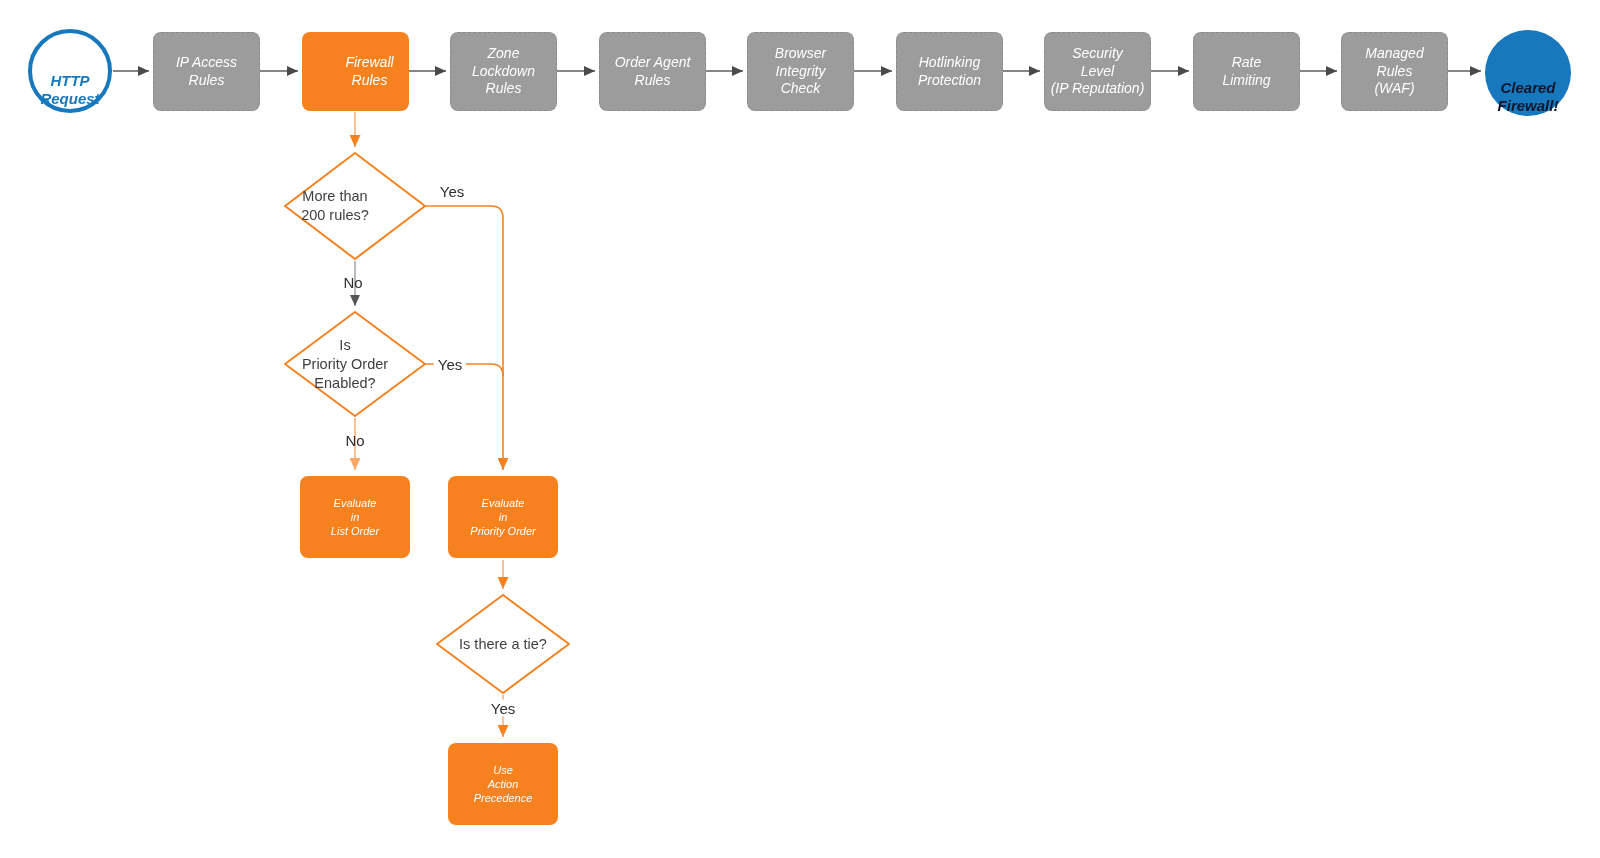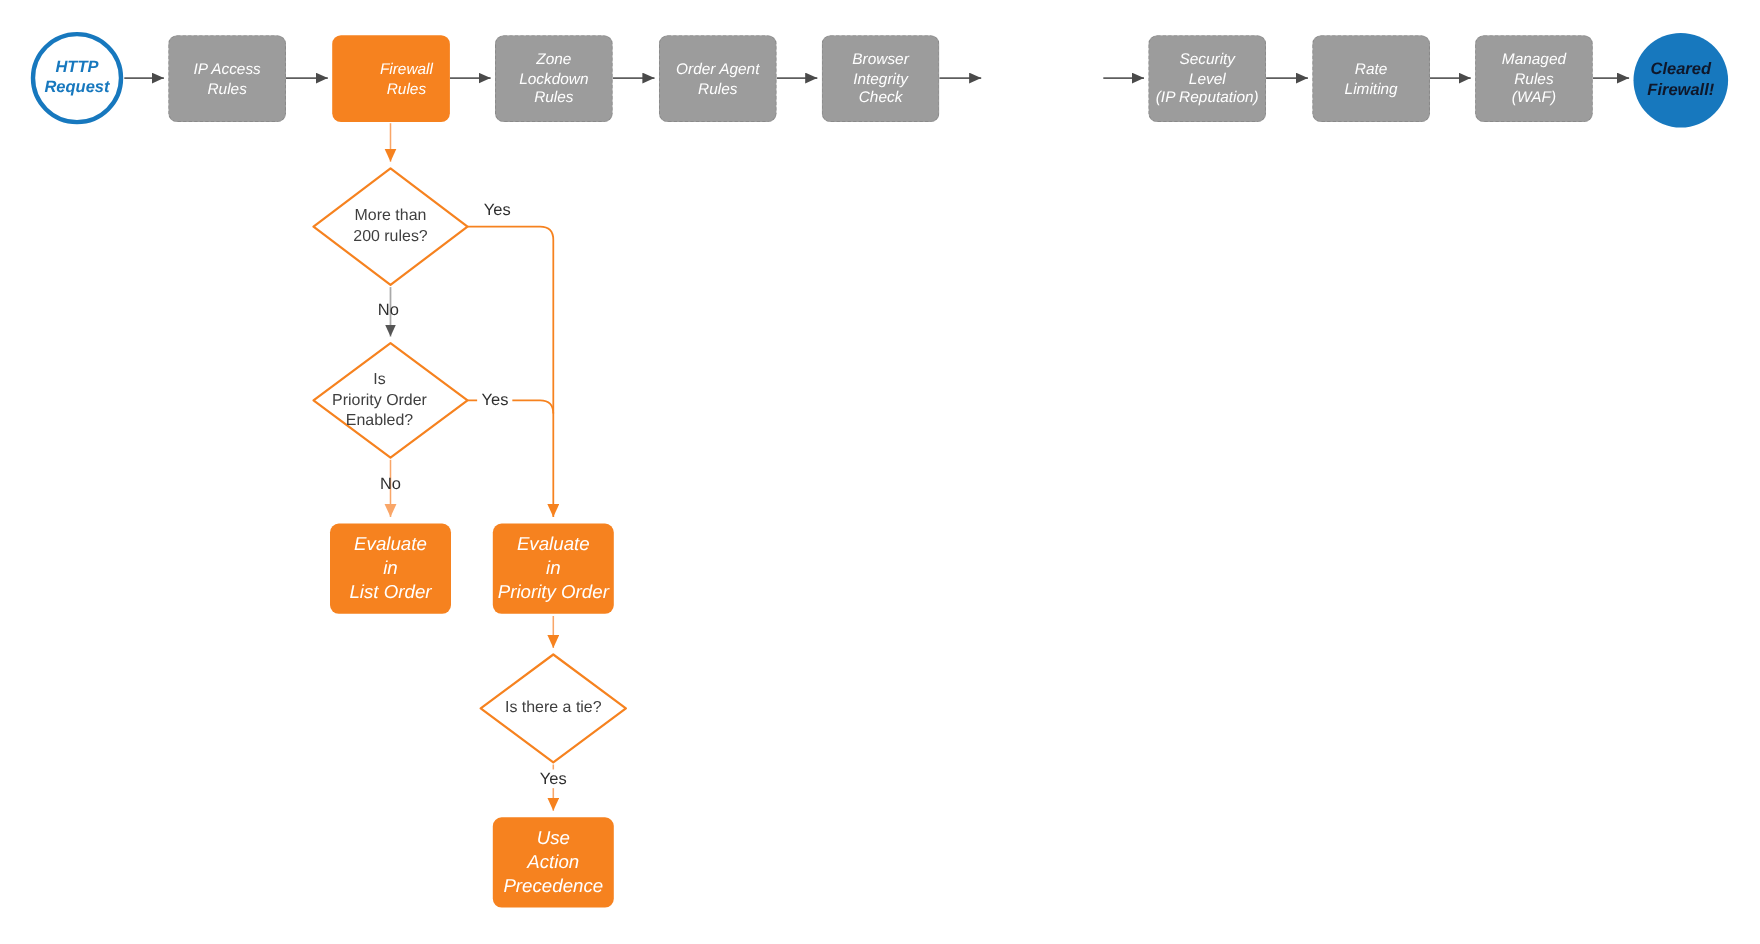--- a/index.html
+++ b/index.html
@@ -24,25 +24,25 @@
   .pbox{
     position:absolute;width:107px;height:79px;border-radius:8px;box-sizing:border-box;
     display:flex;align-items:center;justify-content:center;text-align:center;
     font-style:italic;font-size:14px;line-height:1.28;color:#fff;white-space:pre-line;top:32px;
   }
   .gray{background:var(--gray-fill,#9C9C9C);border:1px dashed var(--gray-border,#8A8A8A);}
   .orangebox{background:var(--orange,#F6821F);border:none;padding-left:28px;}
   .abox{
     position:absolute;width:110px;height:82px;border-radius:8px;box-sizing:border-box;
     background:var(--orange,#F6821F);display:flex;align-items:center;justify-content:center;
-    text-align:center;font-style:italic;font-size:17px;line-height:1.3;color:#fff;white-space:pre-line;
+    text-align:center;font-style:italic;font-size:11px;line-height:1.3;color:#fff;white-space:pre-line;
   }
   .circle{
     position:absolute;border-radius:50%;box-sizing:border-box;
-    display:flex;align-items:center;justify-content:center;text-align:center;
+    display:flex;align-items:flex-end;justify-content:center;text-align:center;
     font-weight:bold;font-style:italic;font-size:15px;line-height:1.25;white-space:pre-line;
   }
   .circle.start{width:84px;height:84px;left:28px;top:29px;background:#fff;
     border:4px solid var(--blue,#1778BE);color:var(--blue,#1778BE);}
   .circle.end{width:86px;height:86px;left:1485px;top:30px;background:var(--blue,#1778BE);color:#0f172a;}
 
   .dlabel{
     position:absolute;transform:translate(-50%,-50%);text-align:center;
     font-size:14.5px;line-height:1.3;color:var(--text-dark,#3F3F3F);white-space:pre-line;
   }
@@ -121,36 +121,40 @@
   </div>
   <div class="pbox gray" style="left:599px">
     <span>Order Agent
 Rules</span>
   </div>
   <div class="pbox gray" style="left:747px">
     <span>Browser
 Integrity
 Check</span>
   </div>
+  <div class="pbox gray" style="left:896px">
+    <span>Hotlinking
+Protection</span>
+  </div>
   <div class="pbox gray" style="left:1044px">
     <span>Security
 Level
 (IP Reputation)</span>
   </div>
   <div class="pbox gray" style="left:1193px">
     <span>Rate
 Limiting</span>
   </div>
   <div class="pbox gray" style="left:1341px">
     <span>Managed
 Rules
 (WAF)</span>
   </div>
 
-  <div class="dlabel" style="left:355px;top:206px;width:130px">More than
+  <div class="dlabel" style="left:335px;top:206px;width:130px">More than
 200 rules?</div>
   <div class="dlabel" style="left:345px;top:364px;width:132px">Is
 Priority Order
 Enabled?</div>
   <div class="dlabel" style="left:503px;top:644px;width:150px">Is there a tie?</div>
 
   <div class="abox" style="left:300px;top:476px">
     <span>Evaluate
 in
 List Order</span>

